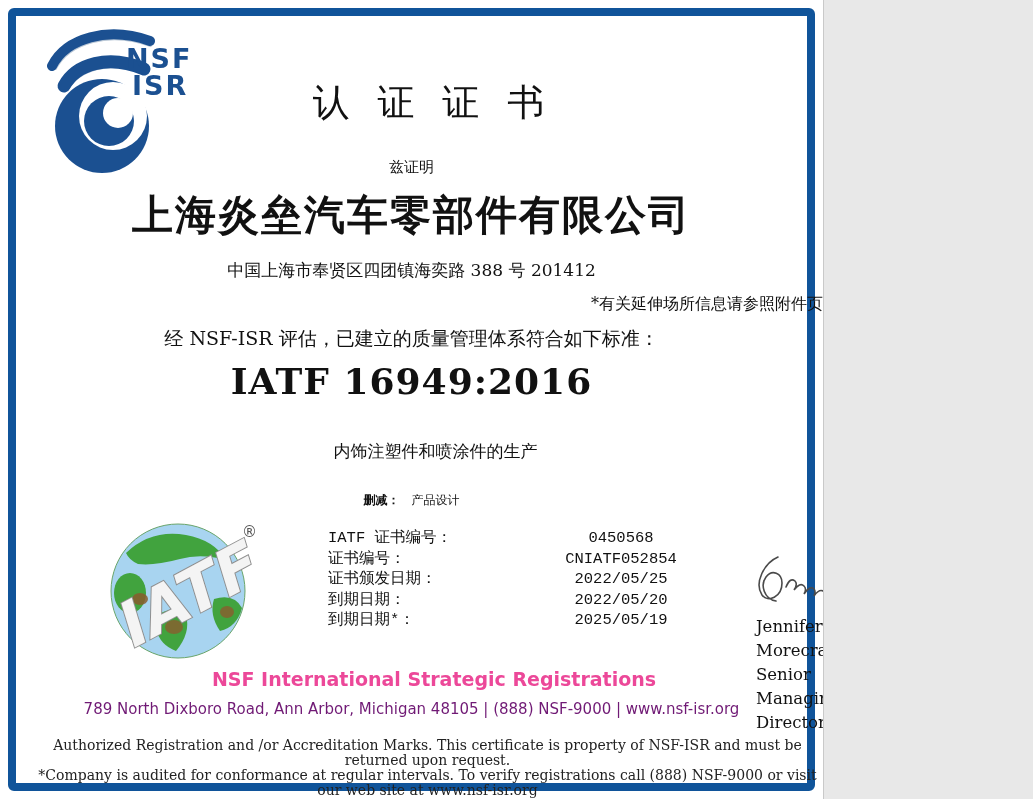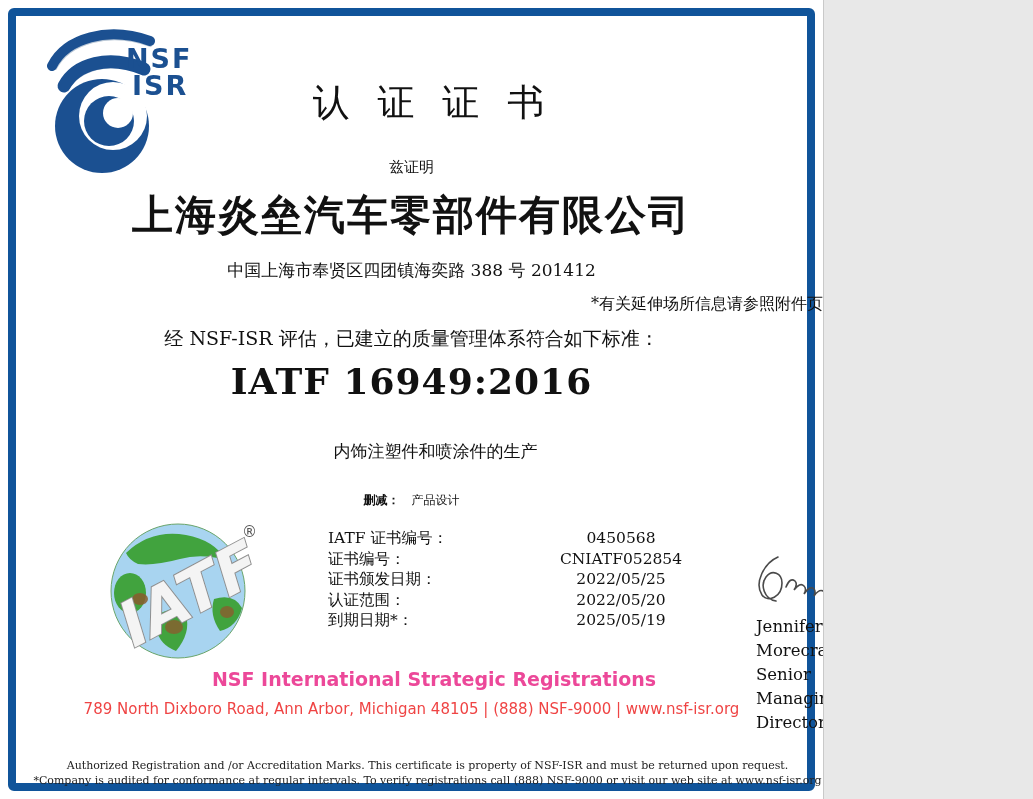--- a/index.html
+++ b/index.html
@@ -17,33 +17,33 @@
   .certify{top:158px;font-size:15px;text-align:center;}
   .company{top:188px;font-size:41px;font-weight:bold;letter-spacing:2px;}
   .address{top:259px;font-size:17px;}
   .ext-note{top:294px;font-size:16px;text-align:right;}
   .assessment{top:326px;font-size:19px;text-align:center;}
   .standard{top:360px;font-size:36px;font-weight:bold;letter-spacing:1px;}
   .scope-heading{top:417px;font-size:17px;font-weight:bold;font-family:"DejaVu Sans","Liberation Sans",sans-serif;}
   .scope-text{top:440px;font-size:17px;padding-left:48px;}
   .exclusion{top:492px;font-size:12px;}
   .excl-label{font-weight:bold;font-family:"DejaVu Sans","Liberation Sans",sans-serif;margin-right:12px;}
-  .details{position:absolute;left:328px;top:528px;width:396px;font-size:15.5px;}
+  .details{position:absolute;left:328px;top:528px;width:396px;font-size:15.5px;font-family:Liberation Mono, monospace;}
   .detail-row{display:flex;line-height:20.5px;}
   .detail-label{width:190px;text-align:left;}
   .detail-value{flex:1;text-align:center;}
   .nsf-logo{position:absolute;left:30px;top:28px;}
   .iatf-logo{position:absolute;left:96px;top:515px;}
   .signature-svg{position:absolute;left:748px;top:543px;}
   .sig-name{position:absolute;left:756px;top:615px;font-size:16.5px;line-height:24px;}
   .footer-org{top:668px;font-size:19px;font-weight:bold;color:#ec4899;
     font-family:"DejaVu Sans","Liberation Sans",sans-serif;margin-left:45px;}
-  .footer-addr{top:700px;font-size:15px;color:#ef4444;
+  .footer-addr{top:700px;font-size:15px;color:#701a75;
     font-family:"DejaVu Sans","Liberation Sans",sans-serif;}
-  .fine-print{top:758px;font-size:11px;line-height:15px;color:#222;padding-left:32px;}
+  .fine-print{top:738px;font-size:14px;line-height:15px;color:#222;padding-left:32px;}
   .page-num{position:absolute;left:872px;top:740px;font-size:16px;text-decoration:underline;}
 </style>
 </head>
 <body>
 
 <div class="page">
 
   <div class="frame"></div>
 
   <svg class="nsf-logo" width="180" height="150" viewBox="0 0 180 150">
@@ -87,21 +87,21 @@
     </div>
     <div class="detail-row">
       <span class="detail-label">证书编号：</span>
       <span class="detail-value">CNIATF052854</span>
     </div>
     <div class="detail-row">
       <span class="detail-label">证书颁发日期：</span>
       <span class="detail-value">2022/05/25</span>
     </div>
     <div class="detail-row">
-      <span class="detail-label">认证范围：</span>
+      <span class="detail-label">到期日期：</span>
       <span class="detail-value">2022/05/20</span>
     </div>
     <div class="detail-row">
       <span class="detail-label">到期日期*：</span>
       <span class="detail-value">2025/05/19</span>
     </div>
   </div>
 
   <svg class="iatf-logo" width="168" height="160" viewBox="0 0 168 160">
     <circle cx="82" cy="76" r="67" fill="#a8d4f0" stroke="#6aa56a" stroke-width="1"></circle>

